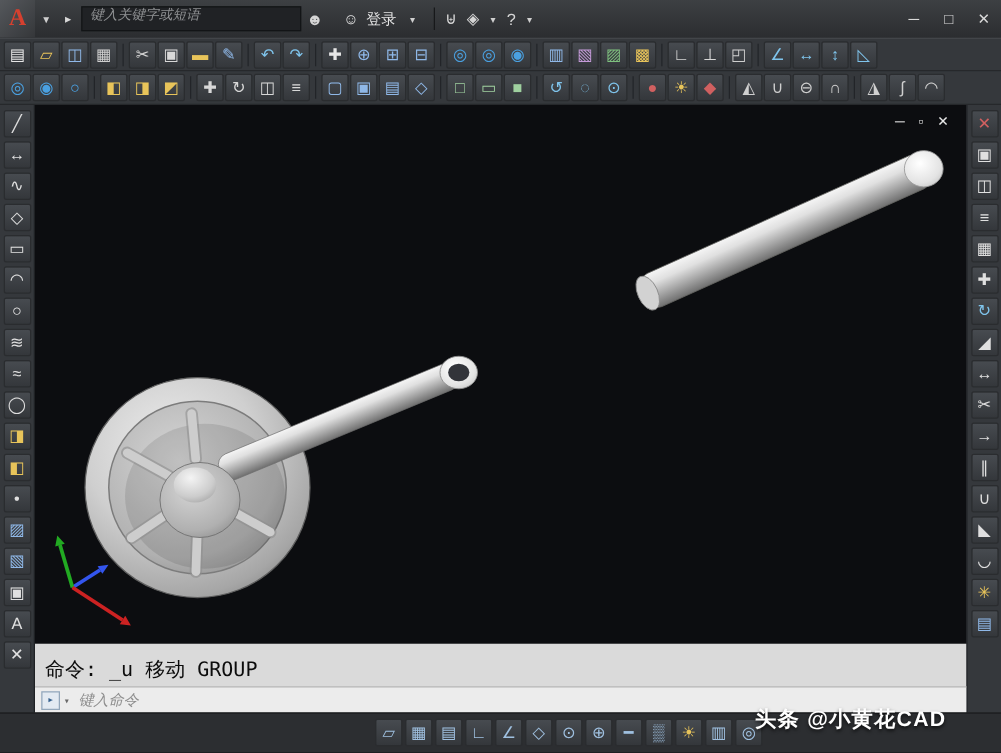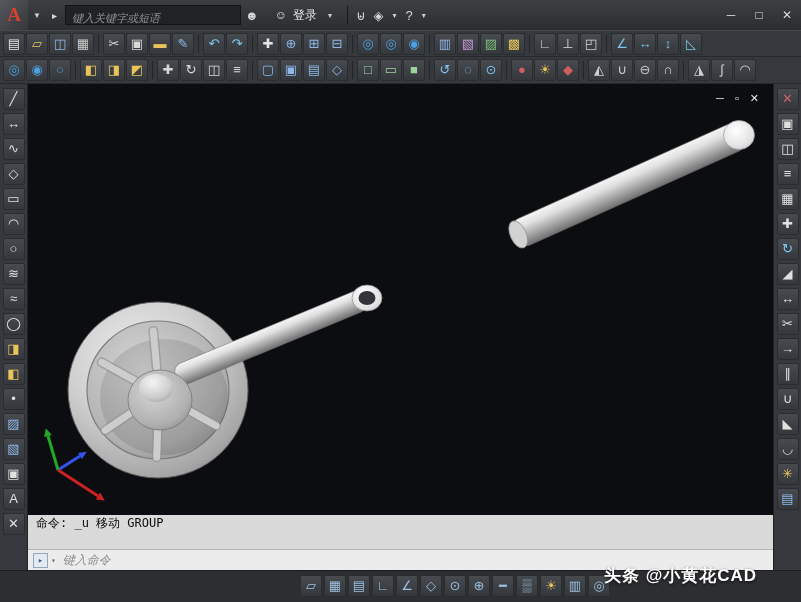--- a/index.html
+++ b/index.html
@@ -15,21 +15,21 @@
     background:linear-gradient(#3d4043,#2b2d30); display:flex; align-items:center; z-index:6; }
   .logo { width:28px; height:30px; display:flex; align-items:center; justify-content:center;
     background:linear-gradient(135deg,#55585c,#35373a); }
   .logo span { color:#d6402f; font-weight:bold; font-size:19px; font-family:"Liberation Serif",serif; }
   .caret { color:#cfcfcf; font-size:8px; padding:0 5px; }
   .doc-tab { height:30px; display:flex; align-items:center; padding:0 16px; margin-left:22px;
     background:linear-gradient(#54575b,#404346); color:#f0f0f0; font-size:12px;
     border-left:1px solid #1e2023; border-right:1px solid #1e2023; }
   .overflow { color:#d8d8d8; font-size:10px; padding:0 6px; }
   .search { margin-left:2px; width:176px; height:20px; background:#202225;
-    border:1px solid #121416; display:flex; align-items:flex-end; padding:0 6px; }
+    border:1px solid #121416; display:flex; align-items:flex-start; padding:0 6px; }
   .search input { flex:1; width:100%; background:transparent; border:none; outline:none;
     color:#cfcfcf; font-size:11px; font-style:italic; font-family:inherit; }
   .search input::placeholder { color:#8f9193; font-style:italic; }
   .tb-ico { color:#d5d5d5; font-size:13px; padding:0 4px; }
   .signin { display:flex; align-items:center; gap:6px; margin-left:6px; padding:0 6px;
     height:22px; color:#e4e4e4; font-size:12px; }
   .tdivider { width:1px; height:18px; background:#17181a; margin:0 4px; }
   .win-btns { margin-left:auto; display:flex; }
   .win-btn { width:28px; height:28px; display:flex; align-items:center; justify-content:center;
     color:#dadada; font-size:12px; }
@@ -49,21 +49,21 @@
   #left-toolbar { left:0; border-right:1px solid #1f2124; }
   #right-toolbar { left:773px; border-left:1px solid #1f2124; }
   
   .viewport { position:absolute; left:28px; top:84px; width:745px; height:431px; background:#0c0d10; }
   .viewport svg { position:absolute; inset:0; }
   .vp-controls { position:absolute; top:9px; right:14px; display:flex; gap:11px; z-index:3; }
   .vp-btn { color:#e8e8e8; font-size:11px; line-height:11px; }
   
   .command { position:absolute; left:28px; top:515px; width:745px; height:55px; background:#dadada;
     font-family:"DejaVu Sans Mono","Liberation Mono",monospace; z-index:4; }
-  .cmd-line { height:15px; line-height:15px; padding:1px 8px 0 8px; font-size:12px; color:#0c0c0c; white-space:pre; }
+  .cmd-line { height:15px; line-height:15px; padding:1px 8px 0 8px; font-size:16px; color:#0c0c0c; white-space:pre;margin-top:12px; }
   .cmd-input { position:absolute; left:0; right:0; bottom:0; height:21px; background:#ececec;
     border-top:1px solid #b4b4b4; display:flex; align-items:center; padding:0 5px; gap:3px; }
   .prompt-box { width:15px; height:15px; background:#e3eaf2; border:1px solid #93a7bb;
     display:flex; align-items:center; justify-content:center; color:#36618e; font-size:9px; }
   .prompt-caret { color:#6a6a6a; font-size:8px; }
   .cmd-placeholder { color:#8e8e8e; font-size:12px; font-style:italic; margin-left:4px; }
   
   .statusbar { position:absolute; left:0; top:570px; width:801px; height:32px;
     background:#2c2e31; border-top:1px solid #1b1d1f; z-index:5; }
   .status-icons { position:absolute; left:300px; top:4px; display:flex; gap:2px; }

